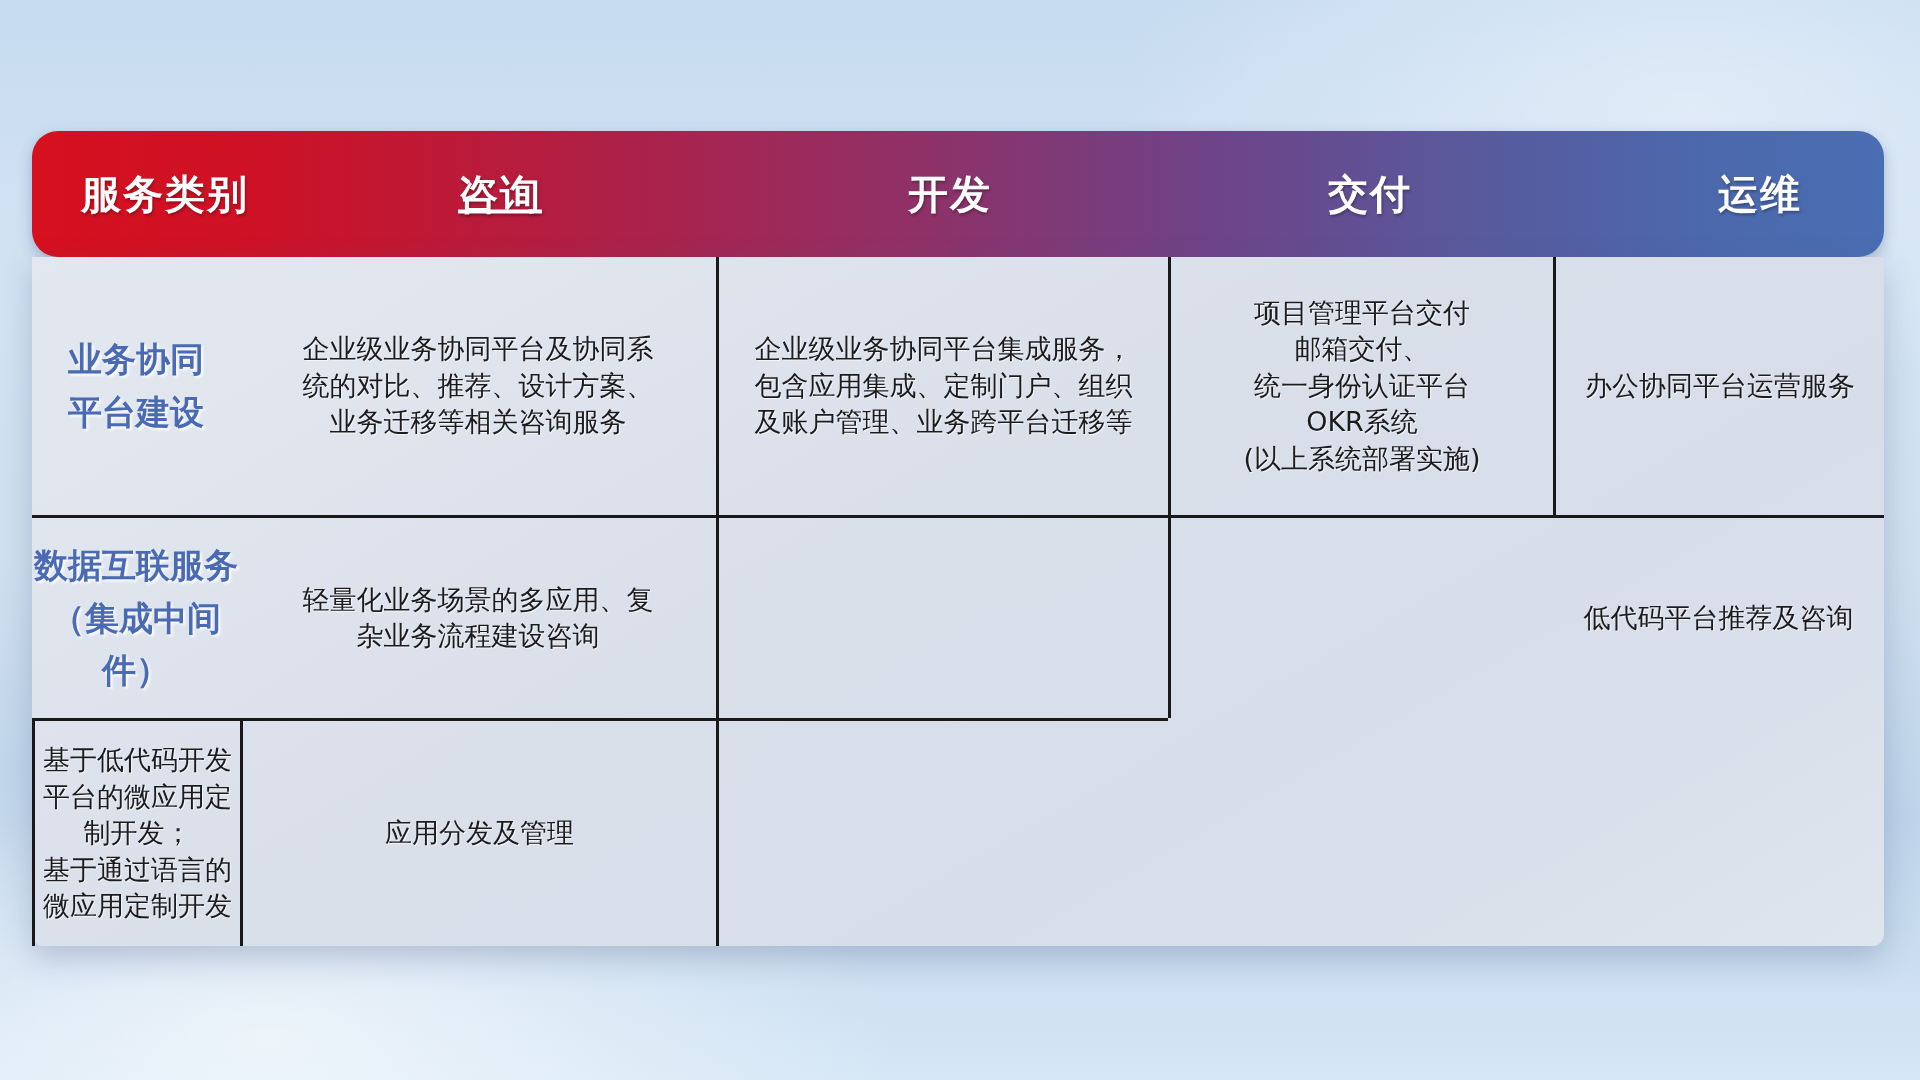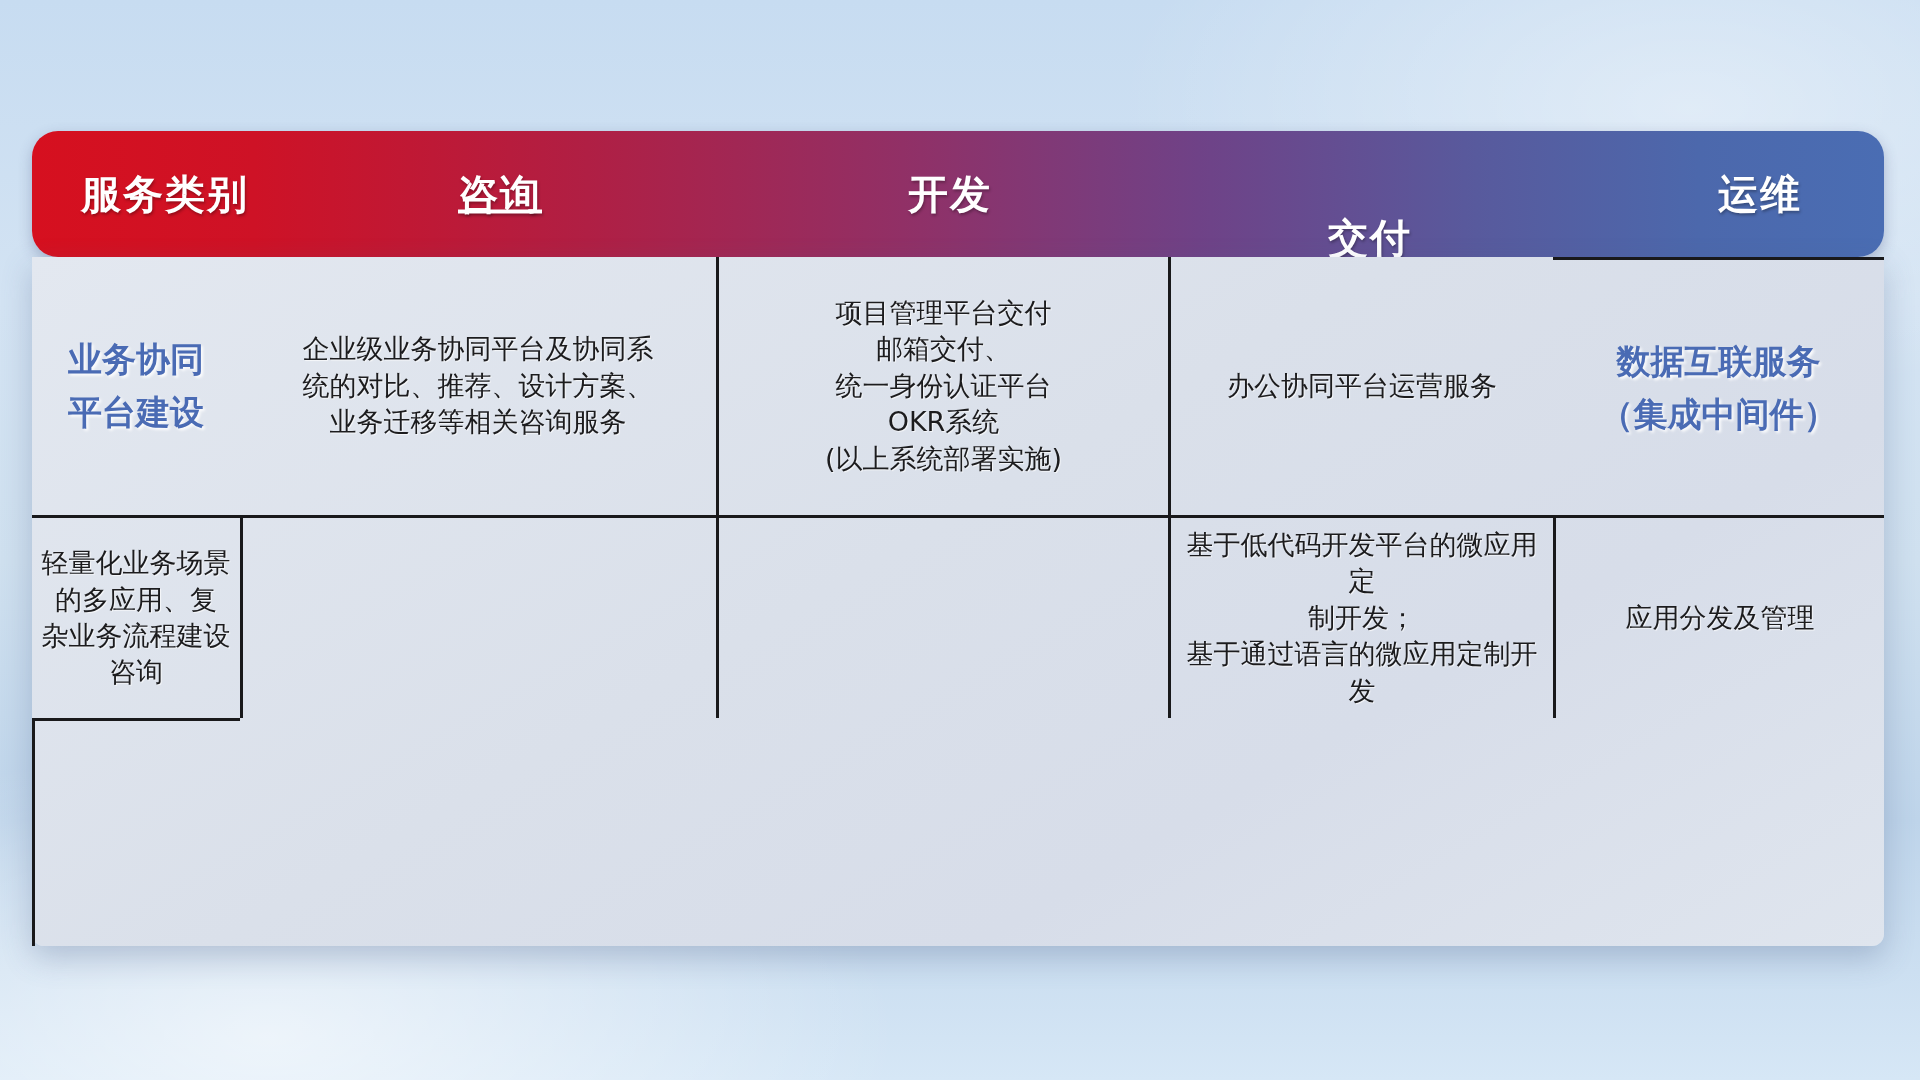--- a/index.html
+++ b/index.html
@@ -19,21 +19,21 @@
     position:absolute;left:32px;top:131px;width:1852px;height:126px;
     border-radius:26px;
     background:linear-gradient(90deg,#d6101f 0%,#ce1226 12%,#b01f44 30%,#8f3168 48%,#6f4287 63%,#585a9d 78%,#4c68ac 90%,#4a6db3 100%);
     box-shadow:0 5px 14px rgba(60,70,120,0.30);
   }
   .hcell{
     position:absolute;top:50%;transform:translate(-50%,-50%);
     color:#ffffff;font-weight:bold;font-size:40px;letter-spacing:2px;
     white-space:nowrap;text-shadow:1px 2px 3px rgba(0,0,0,0.30);text-align:right;
   }
-  .h1{left:133px;} .h2{left:468px;text-decoration:underline;} .h3{left:918px;} .h4{left:1338px;margin-top:44px;} .h5{left:1728px;}
+  .h1{left:133px;} .h2{left:468px;text-decoration:underline;} .h3{left:918px;} .h4{left:1338px;} .h5{left:1728px;}
   .body-panel{
     position:absolute;left:32px;top:257px;width:1852px;height:689px;
     background:linear-gradient(150deg,#e3e8f0 0%,#dae0ea 45%,#d7dde9 70%,#dfe5ee 100%);
     border-radius:0 0 12px 12px;
     box-shadow:0 12px 30px rgba(80,100,140,0.30);
     display:grid;
     grid-template-columns:208px 476px 452px 385px 331px;
     grid-template-rows:258px 203px 228px;
   }
   .cell{
@@ -65,34 +65,38 @@
     <div class="hcell h5">运维</div>
   </div>
 
   <div class="body-panel">
 
     <div class="cell cat">业务协同
 平台建设</div>
     <div class="cell">企业级业务协同平台及协同系
 统的对比、推荐、设计方案、
 业务迁移等相关咨询服务</div>
+    <div class="cell bl">企业级业务协同平台集成服务，
+包含应用集成、定制门户、组织
+及账户管理、业务跨平台迁移等</div>
     <div class="cell bl">项目管理平台交付
 邮箱交付、
 统一身份认证平台
 OKR系统
 (以上系统部署实施)</div>
     <div class="cell bl">办公协同平台运营服务</div>
 
     <div class="cell cat bt">数据互联服务
 （集成中间件）</div>
     <div class="cell bt">轻量化业务场景的多应用、复
 杂业务流程建设咨询</div>
     <div class="cell bl bt"></div>
     <div class="cell bl bt"></div>
 
+    <div class="cell bt">低代码平台推荐及咨询</div>
     <div class="cell bl bt">基于低代码开发平台的微应用定
 制开发；
 基于通过语言的微应用定制开发</div>
     <div class="cell bl bt">应用分发及管理</div>
     <div class="cell bl bt"></div>
   </div>
 
 </div>
 
 </body></html>

